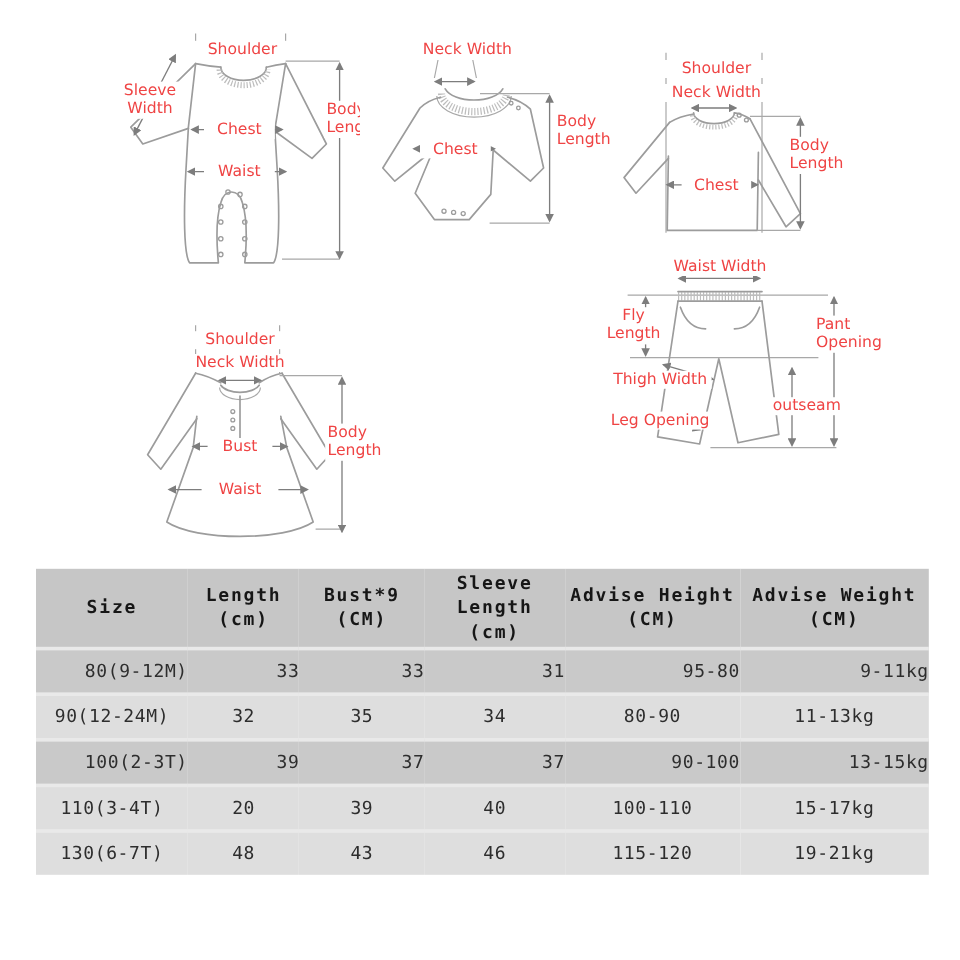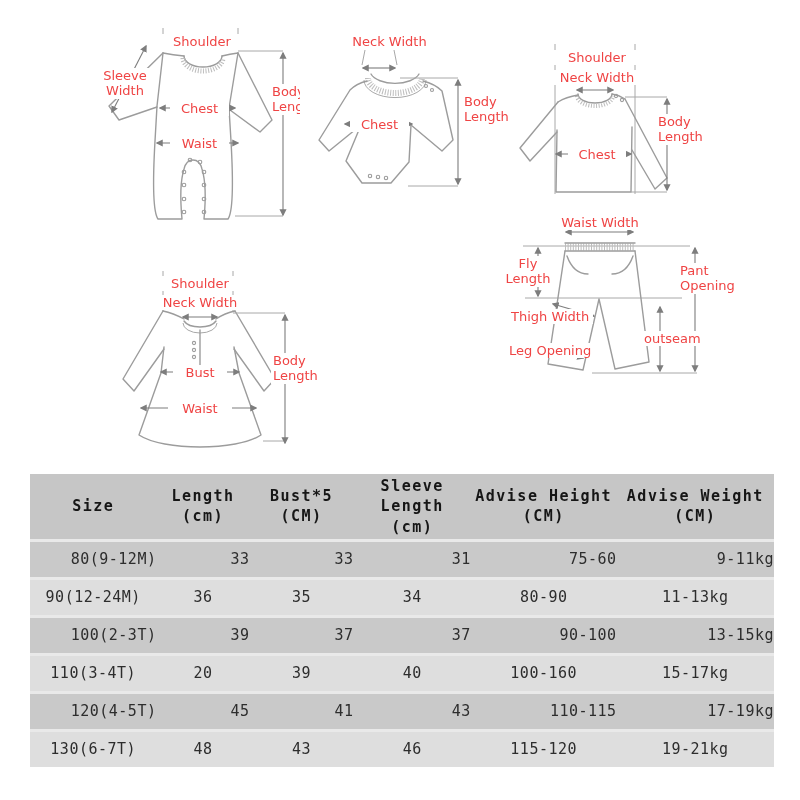--- a/index.html
+++ b/index.html
@@ -214,71 +214,63 @@
     <div class="lbl" style="left:168px;top:100px;width:48px;">Body
 Length</div>
   </div>
 
   <table class="size-table">
     <thead>
       <tr>
         <th class="c0">Size</th>
         <th class="c1">Length
 (cm)</th>
-        <th class="c2">Bust*5
+        <th class="c2">Bust*9
 (CM)</th>
         <th class="c3">Sleeve
 Length
 (cm)</th>
         <th class="c4">Advise Height
 (CM)</th>
         <th class="c5">Advise Weight
 (CM)</th>
       </tr>
     </thead>
     <tbody>
       <tr class="r-dark">
         <td>80(9-12M)</td>
         <td>33</td>
         <td>33</td>
         <td>31</td>
-        <td>75-60</td>
+        <td>95-80</td>
         <td>9-11kg</td>
       </tr>
       <tr class="r-light">
         <td>90(12-24M)</td>
-        <td>36</td>
+        <td>32</td>
         <td>35</td>
         <td>34</td>
         <td>80-90</td>
         <td>11-13kg</td>
       </tr>
       <tr class="r-dark">
         <td>100(2-3T)</td>
         <td>39</td>
         <td>37</td>
         <td>37</td>
         <td>90-100</td>
         <td>13-15kg</td>
       </tr>
       <tr class="r-light">
         <td>110(3-4T)</td>
         <td>20</td>
         <td>39</td>
         <td>40</td>
-        <td>100-160</td>
+        <td>100-110</td>
         <td>15-17kg</td>
-      </tr>
-      <tr class="r-dark">
-        <td>120(4-5T)</td>
-        <td>45</td>
-        <td>41</td>
-        <td>43</td>
-        <td>110-115</td>
-        <td>17-19kg</td>
       </tr>
       <tr class="r-light">
         <td>130(6-7T)</td>
         <td>48</td>
         <td>43</td>
         <td>46</td>
         <td>115-120</td>
         <td>19-21kg</td>
       </tr>
     </tbody>

